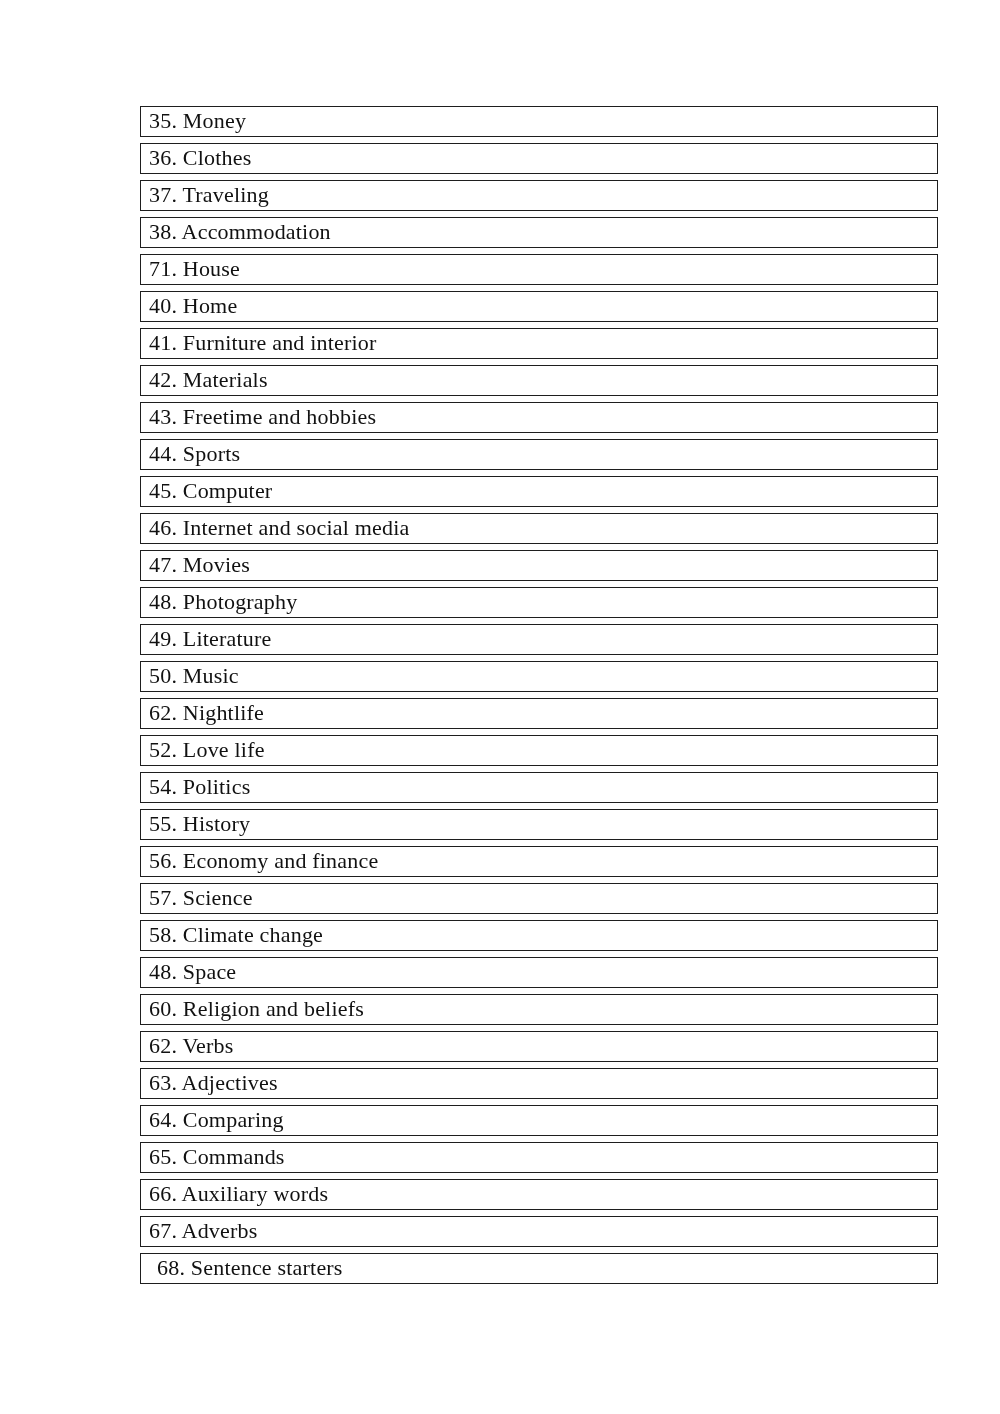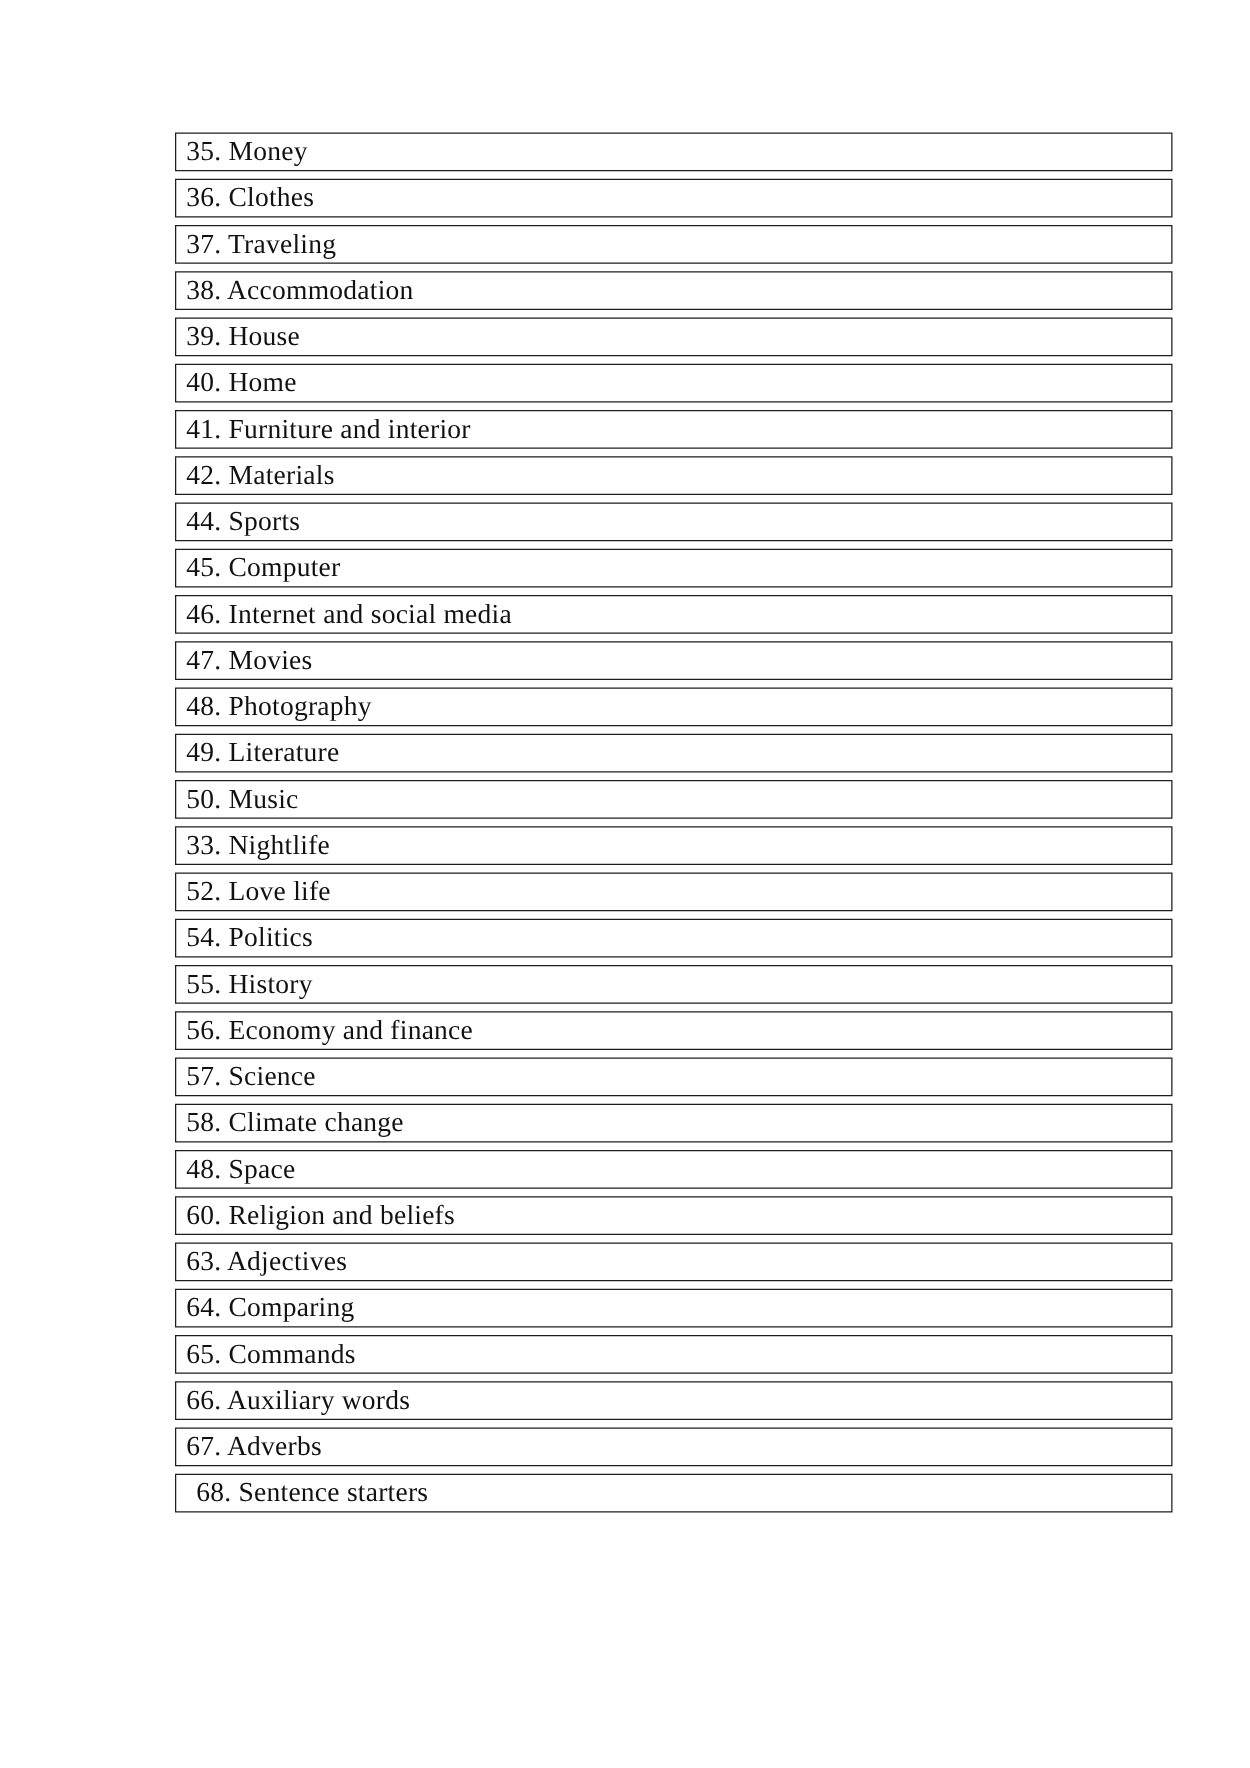--- a/index.html
+++ b/index.html
@@ -59,35 +59,38 @@
 
   <div class="toc-row">
     <span class="toc-text">37. Traveling</span>
   </div>
 
   <div class="toc-row">
     <span class="toc-text">38. Accommodation</span>
   </div>
 
   <div class="toc-row">
-    <span class="toc-text">39. House</span>
+    <span class="toc-text">71. House</span>
   </div>
 
   <div class="toc-row">
     <span class="toc-text">40. Home</span>
   </div>
 
   <div class="toc-row">
     <span class="toc-text">41. Furniture and interior</span>
   </div>
 
   <div class="toc-row">
     <span class="toc-text">42. Materials</span>
   </div>
 
+  <div class="toc-row">
+    <span class="toc-text">43. Freetime and hobbies</span>
+  </div>
 
   <div class="toc-row">
     <span class="toc-text">44. Sports</span>
   </div>
 
   <div class="toc-row">
     <span class="toc-text">45. Computer</span>
   </div>
 
   <div class="toc-row">
@@ -104,21 +107,21 @@
 
   <div class="toc-row">
     <span class="toc-text">49. Literature</span>
   </div>
 
   <div class="toc-row">
     <span class="toc-text">50. Music</span>
   </div>
 
   <div class="toc-row">
-    <span class="toc-text">33. Nightlife</span>
+    <span class="toc-text">62. Nightlife</span>
   </div>
 
   <div class="toc-row">
     <span class="toc-text">52. Love life</span>
   </div>
 
 
   <div class="toc-row">
     <span class="toc-text">54. Politics</span>
   </div>
@@ -141,20 +144,23 @@
 
   <div class="toc-row">
     <span class="toc-text">48. Space</span>
   </div>
 
   <div class="toc-row">
     <span class="toc-text">60. Religion and beliefs</span>
   </div>
 
 
+  <div class="toc-row">
+    <span class="toc-text">62. Verbs</span>
+  </div>
 
   <div class="toc-row">
     <span class="toc-text">63. Adjectives</span>
   </div>
 
   <div class="toc-row">
     <span class="toc-text">64. Comparing</span>
   </div>
 
   <div class="toc-row">

